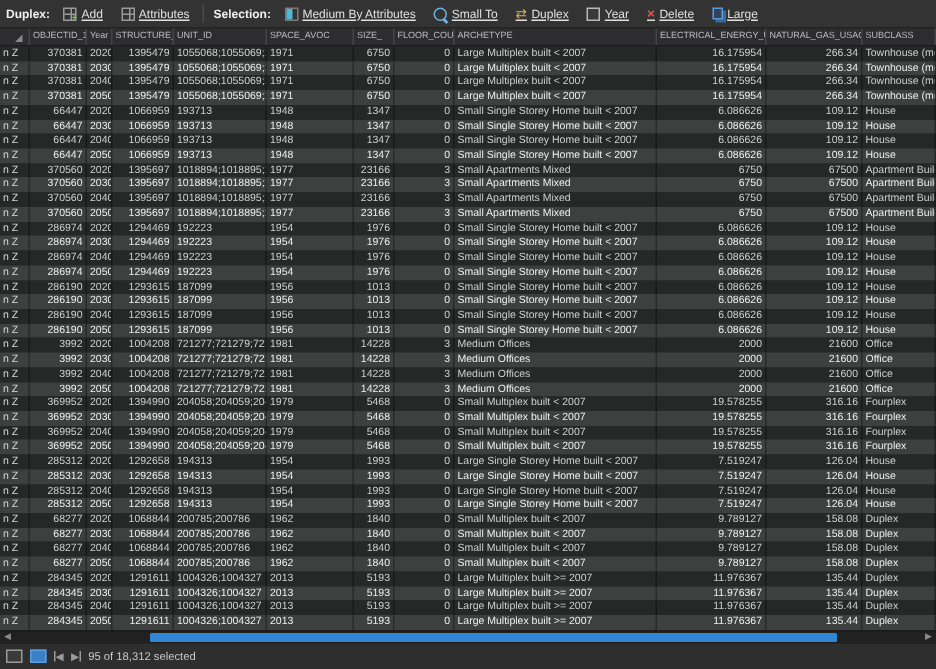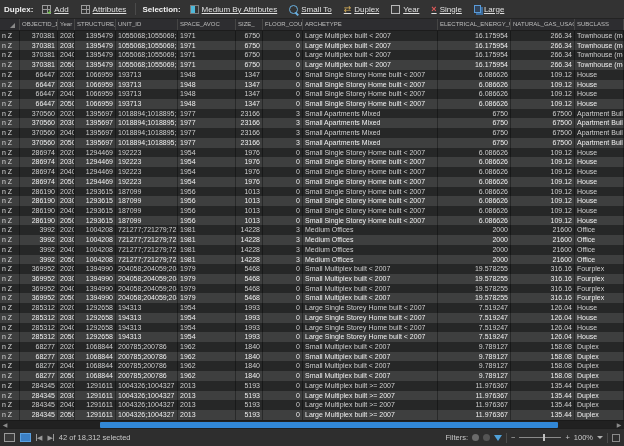--- a/index.html
+++ b/index.html
@@ -105,21 +105,21 @@
     <span class="tb-btn">
       <span class="mi mi-switch">⇄</span>
       <span>Duplex</span>
     </span>
     <span class="tb-btn">
       <span class="mi mi-clear"></span>
       <span>Year</span>
     </span>
     <span class="tb-btn">
       <span class="mi mi-del">×</span>
-      <span>Single</span>
+      <span>Delete</span>
     </span>
     <span class="tb-btn">
       <span class="mi mi-copy"></span>
       <span>Large</span>
     </span>
   </div>
 
   <div class="grid">
     <div class="ghead" id="ghead">
         <div class="hc" style="width: 20px;">
@@ -705,31 +705,15 @@
     <span class="hs-arrow" style="left:0">◀</span>
     <div class="hs-thumb" id="hthumb" style="background: rgb(49, 135, 214);"></div>
     <span class="hs-arrow" style="right:0">▶</span>
   </div>
 
   <div class="statusbar">
     <span class="sb-viewicon"></span>
     <span class="sb-viewicon active"></span>
     <span class="sb-nav"><span class="bar"></span>◀</span>
     <span class="sb-nav">▶<span class="bar"></span></span>
-    <span>42 of 18,312 selected</span>
-    <span class="sb-right">
-      <span>Filters:</span>
-      <span class="sb-circle"></span>
-      <span class="sb-circle" style="background:#545454"></span>
-      <span class="sb-funnel"></span>
-      <span class="sb-sep"></span>
-      <span>−</span>
-      <span class="slider-track">
-          <span class="slider-thumb"></span>
-        </span>
-      <span>+</span>
-      <span>100%</span>
-      <span class="caret"></span>
-      <span class="sb-sep"></span>
-      <span class="sb-endicon"></span>
-    </span>
+    <span>95 of 18,312 selected</span>
   </div>
 </div>
 
 </body></html>

